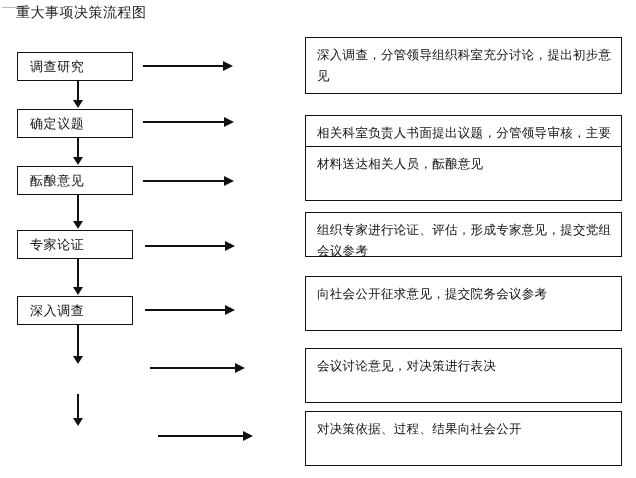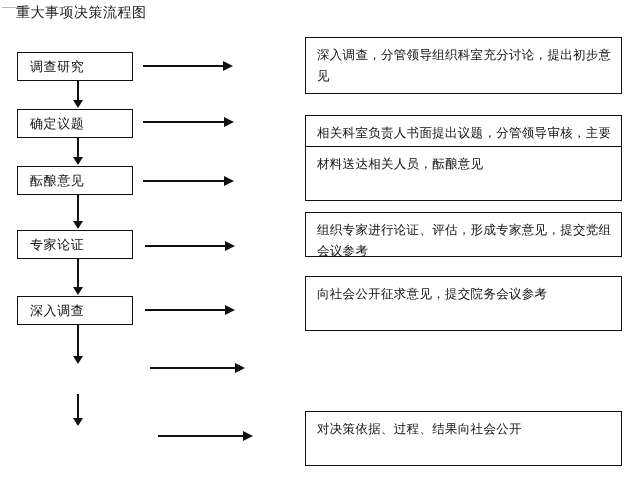--- a/index.html
+++ b/index.html
@@ -202,17 +202,20 @@
   </div>
   <div class="desc-box" style="top:146px;height:55px">
     <span class="desc-text">材料送达相关人员，酝酿意见</span>
   </div>
   <div class="desc-box" style="top:212px;height:45px">
     <span class="desc-text">组织专家进行论证、评估，形成专家意见，提交党组会议参考</span>
   </div>
   <div class="desc-box" style="top:276px;height:55px">
     <span class="desc-text">向社会公开征求意见，提交院务会议参考</span>
   </div>
+  <div class="desc-box" style="top:348px;height:55px">
+    <span class="desc-text">会议讨论意见，对决策进行表决</span>
+  </div>
   <div class="desc-box" style="top:411px;height:55px">
     <span class="desc-text">对决策依据、过程、结果向社会公开</span>
   </div>
 
 </div>
 
 </body></html>

